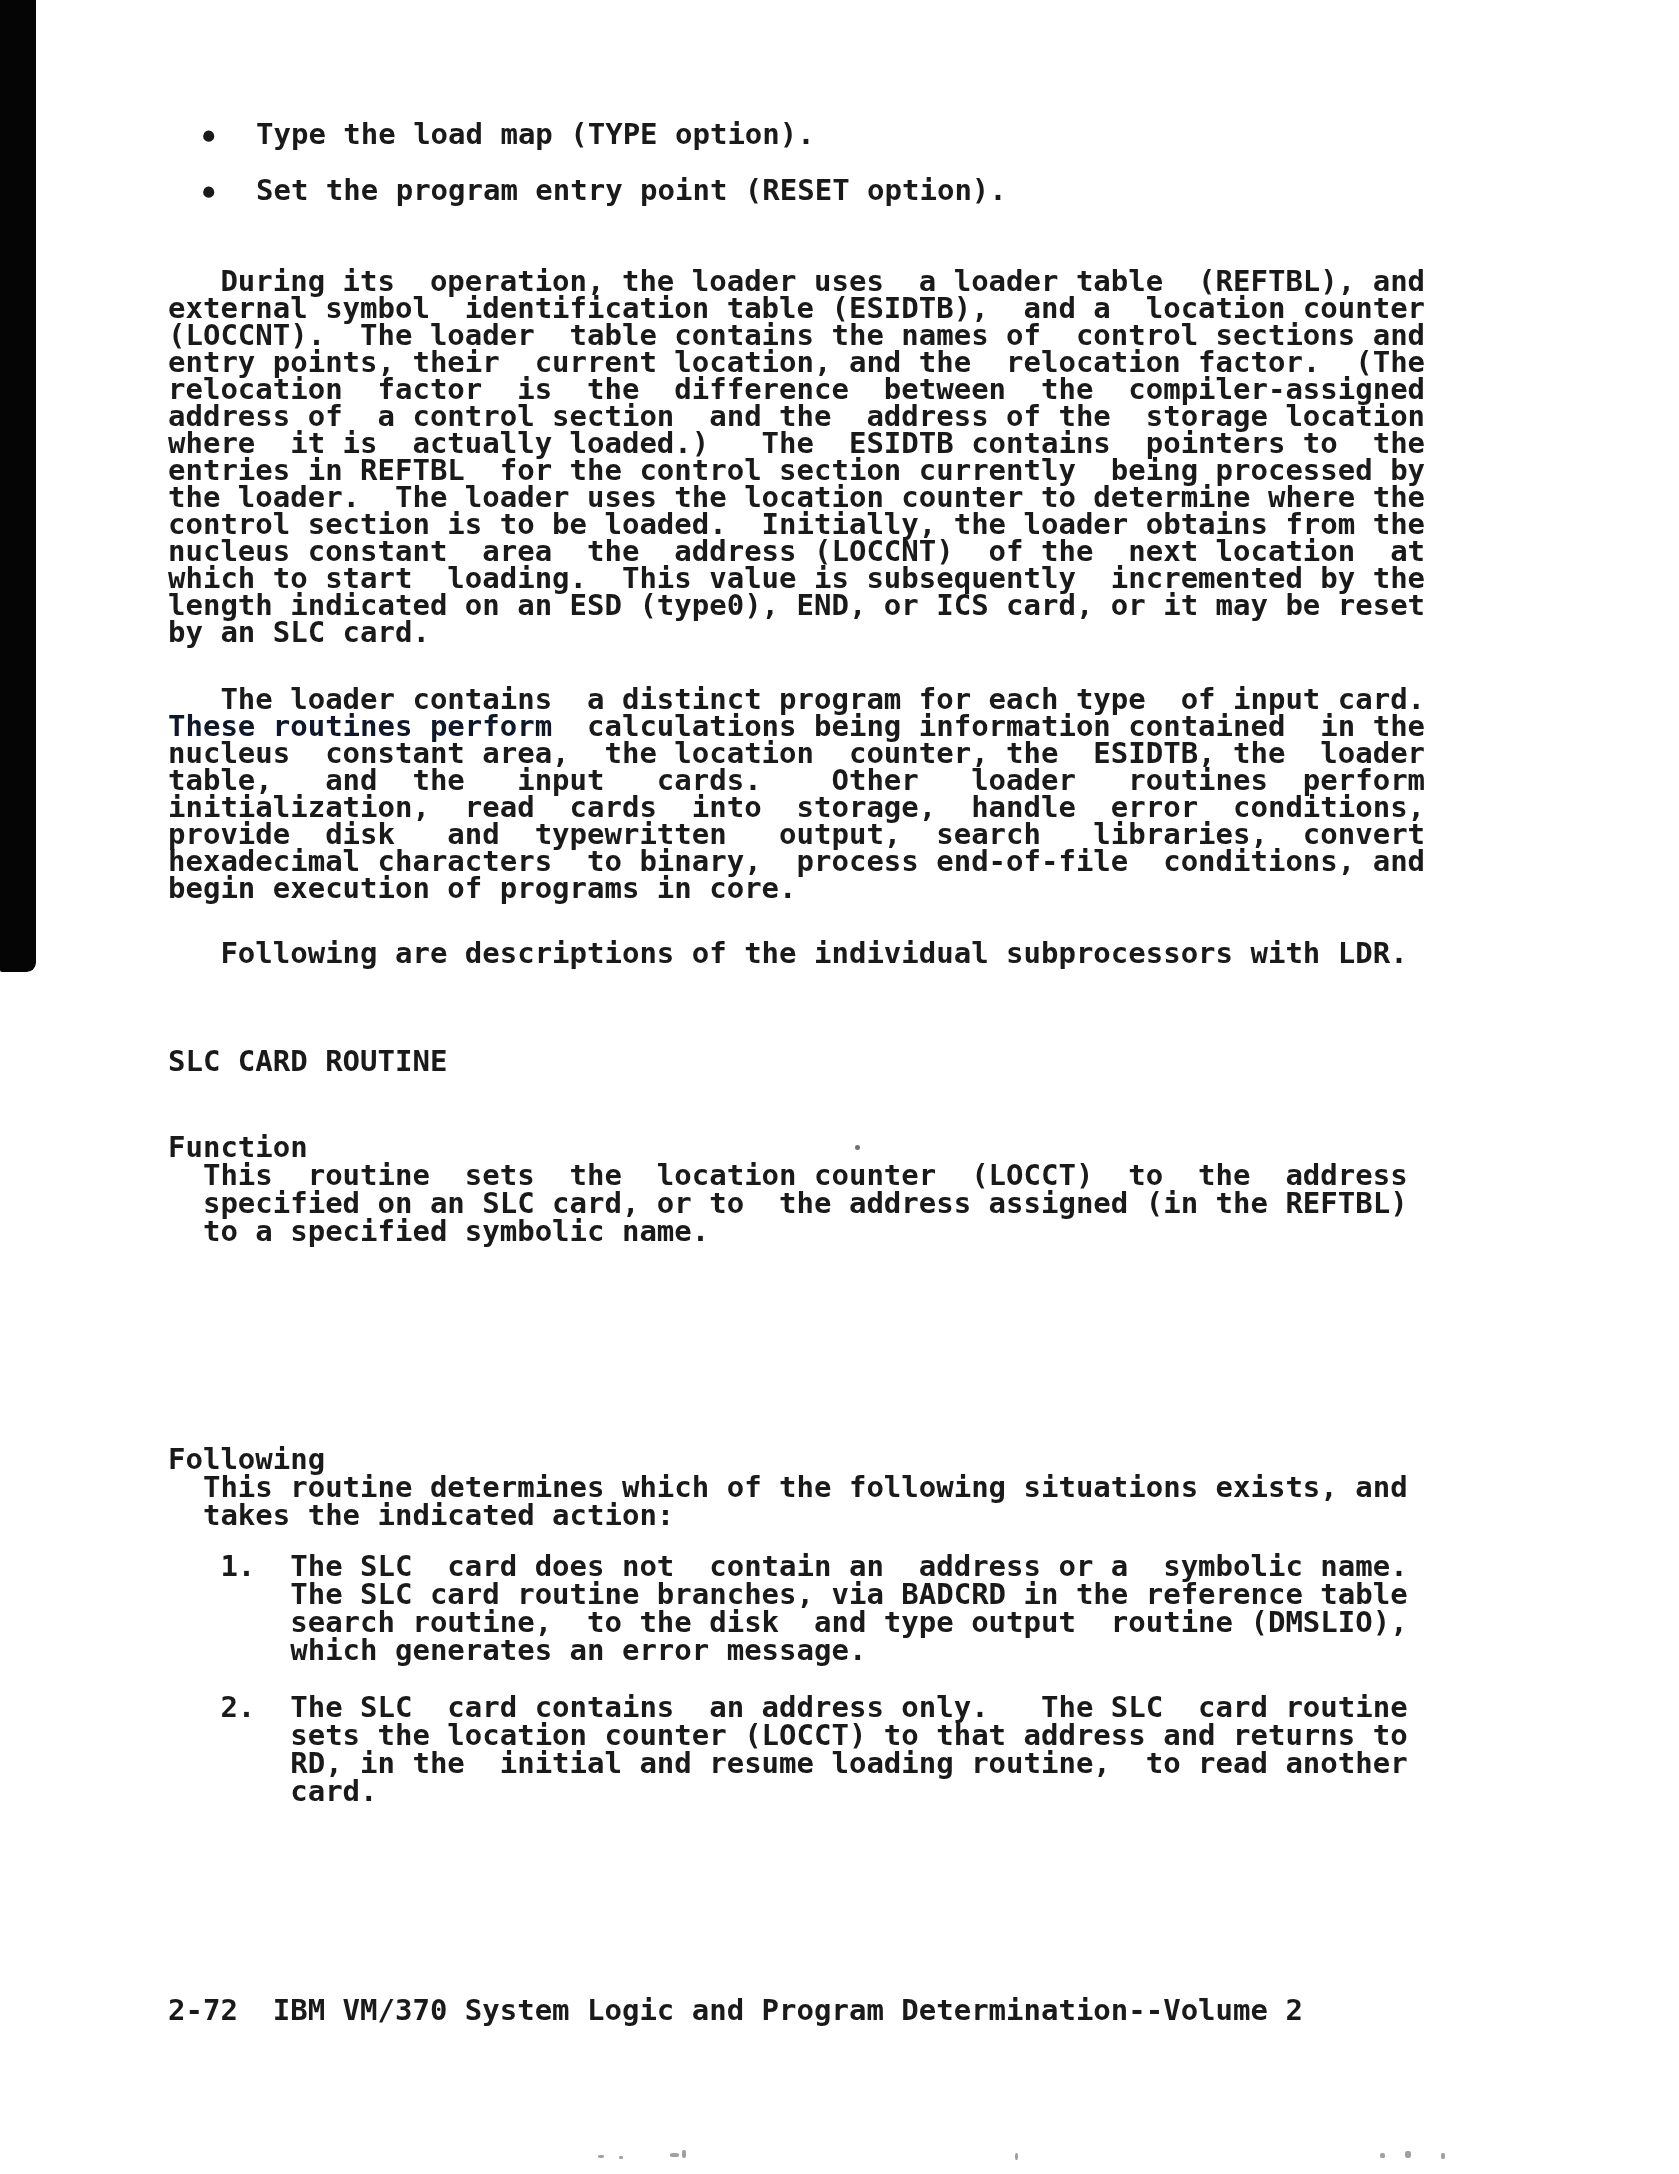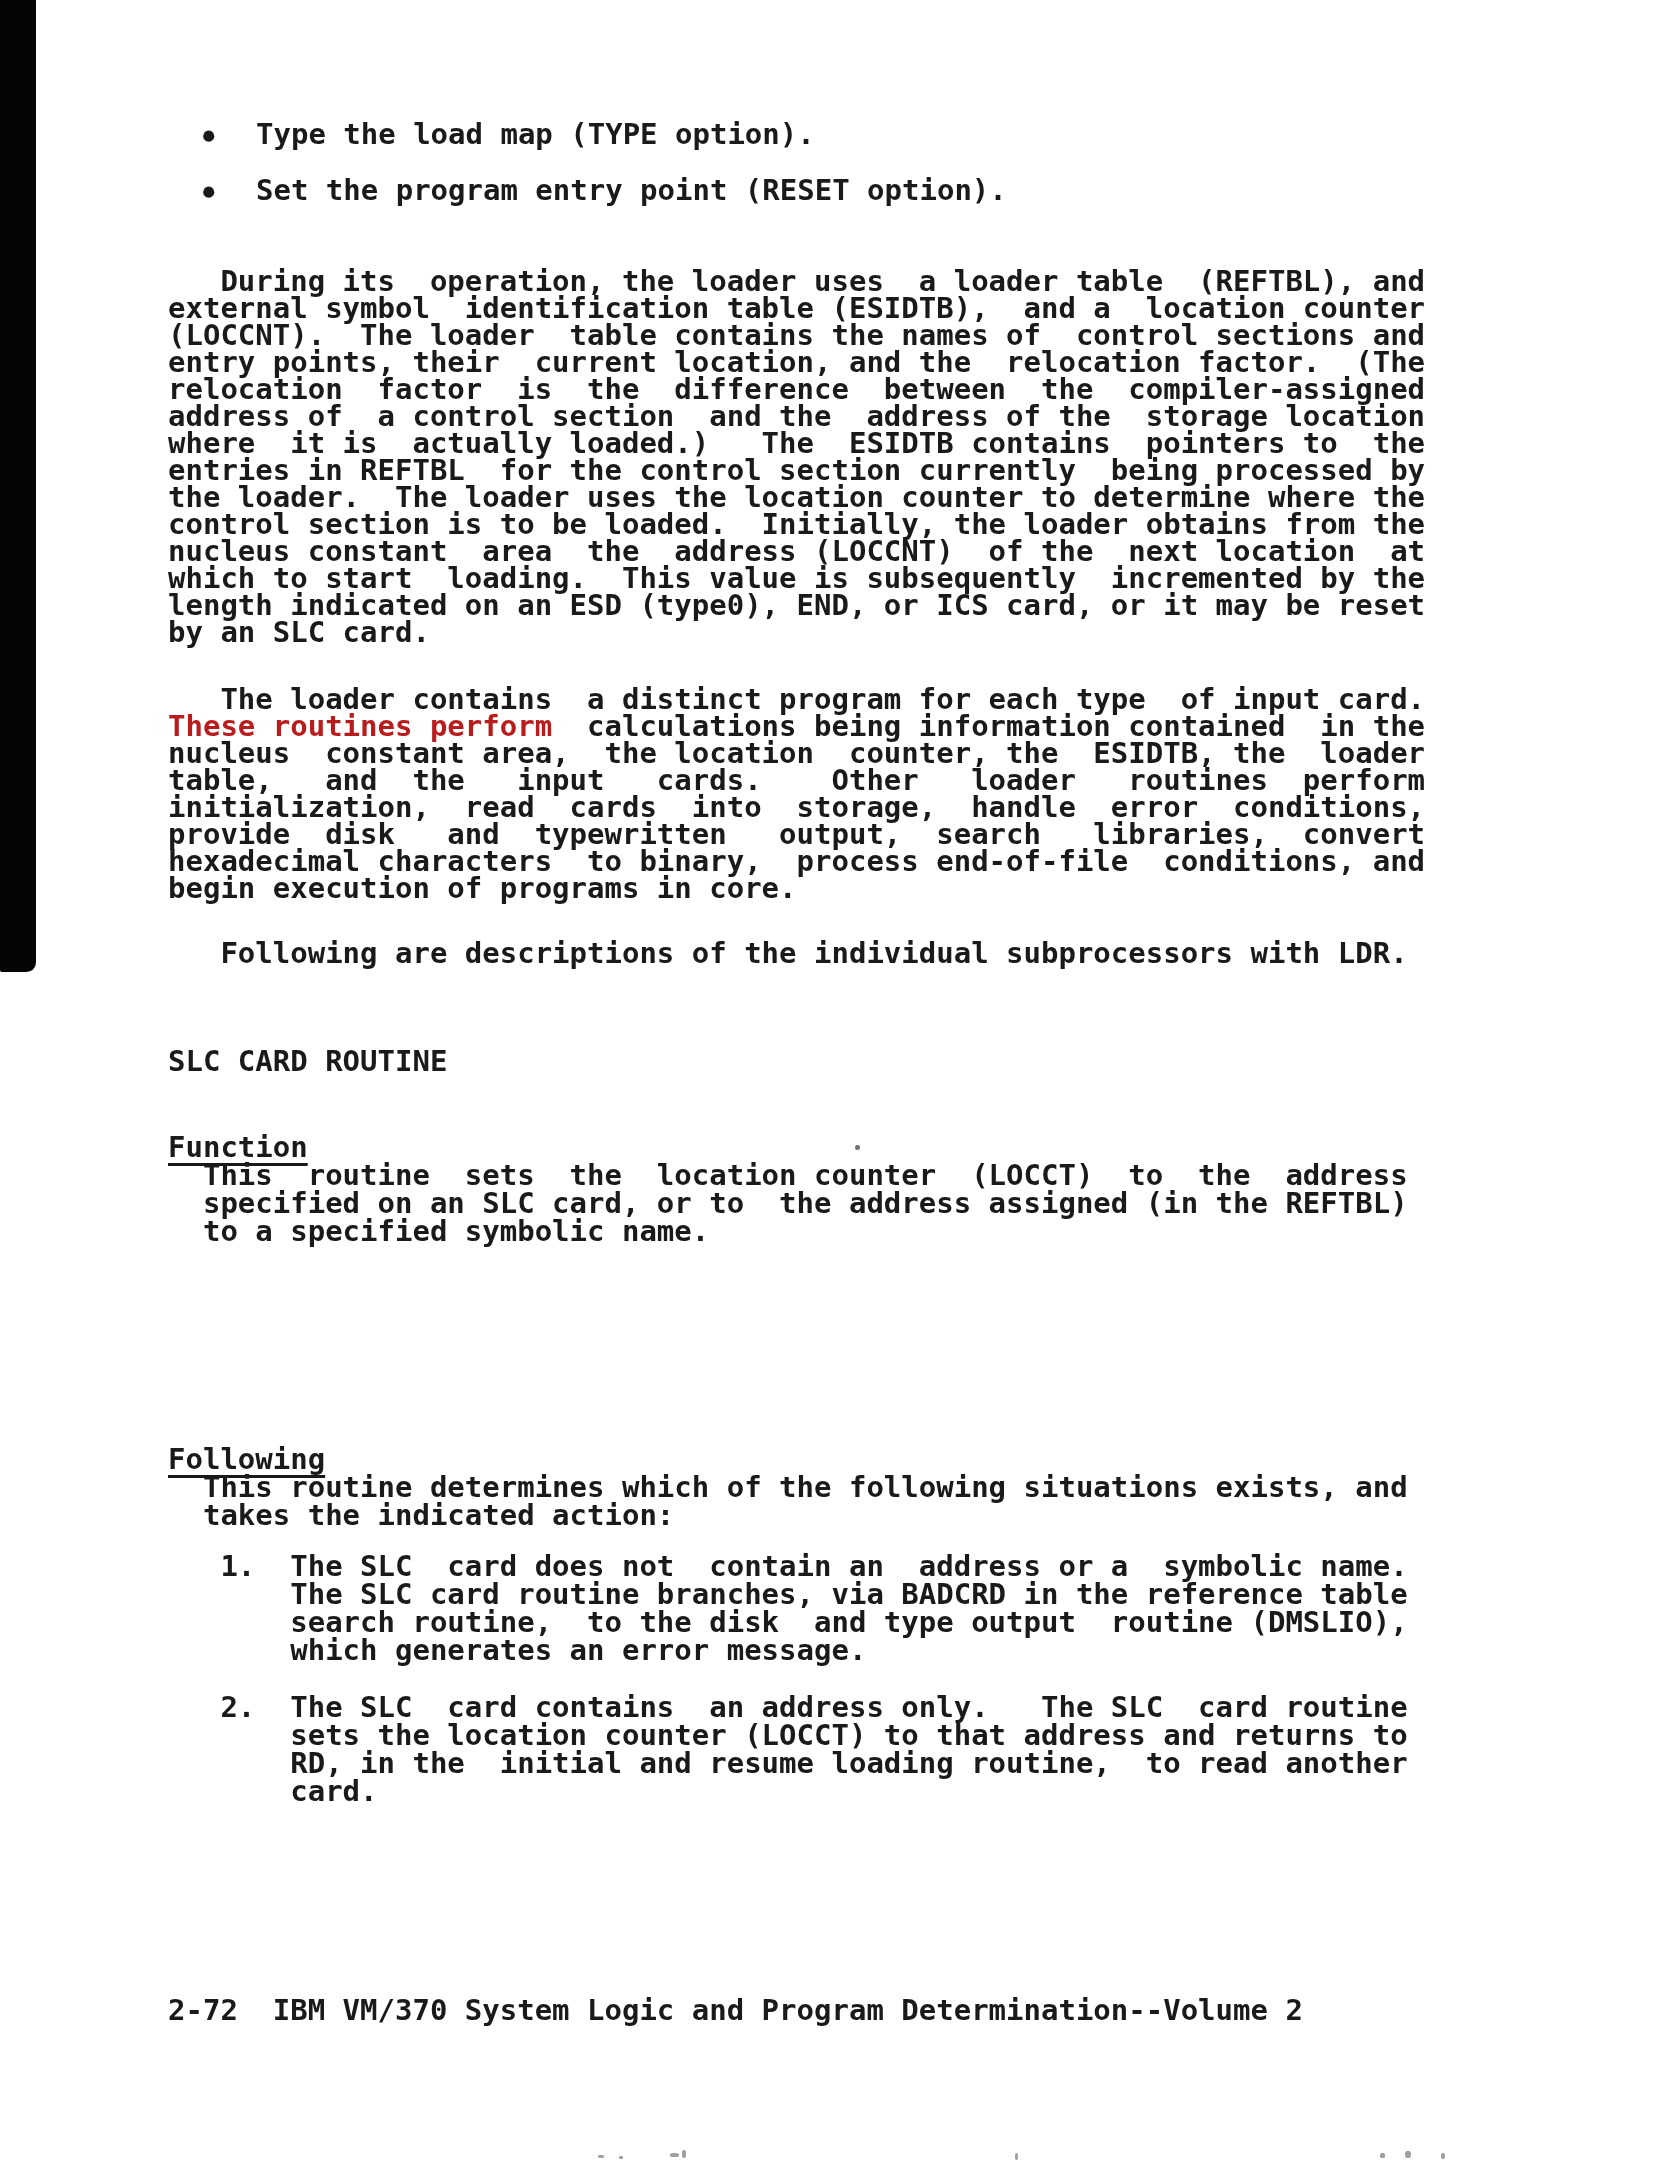--- a/index.html
+++ b/index.html
@@ -14,33 +14,32 @@
     font-size:29px;
   }
   .blk{
     position:absolute;
     left:168px;
     white-space:pre;
     line-height:27px;
   }
   .sec,.item{line-height:28px;}
   .sec-title{
-    text-decoration:underline;
     text-decoration-thickness:2.8px;
     text-underline-offset:5.6px;
   }
   .bdot{
     display:inline-block;
     width:88px;
     padding-left:35px;
     box-sizing:border-box;
     font-size:19px;
     vertical-align:2.8px;
   }
-  .faded{color:#b91c1c;filter:blur(0.6px);}
+  .faded{color:#0f172a;filter:blur(0.6px);}
   .scan-bar{
     position:absolute;left:0;top:0;
     width:36px;height:972px;
     background:#050505;
     border-radius:0 0 9.4px 1.9px;
   }
   .ink-dot{
     position:absolute;left:855px;top:1145px;
     width:4.7px;height:4.7px;background:#707070;border-radius:50%;
   }

